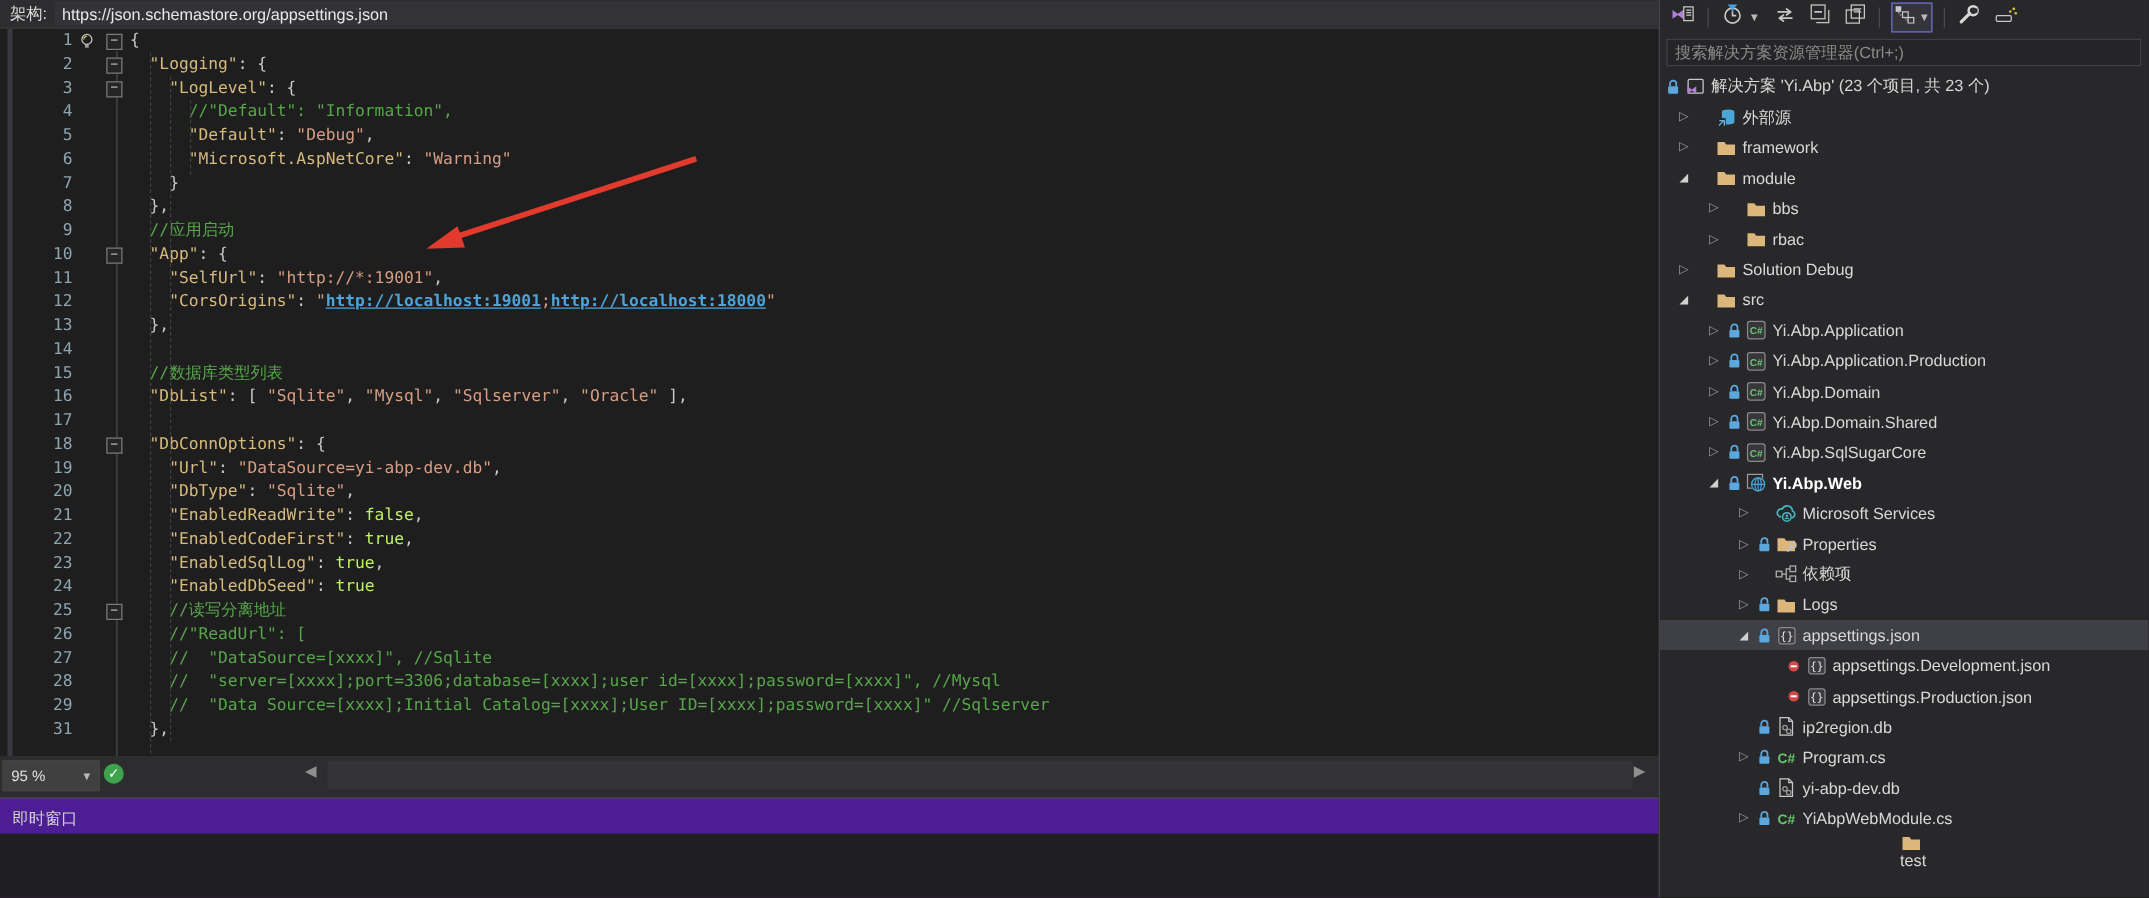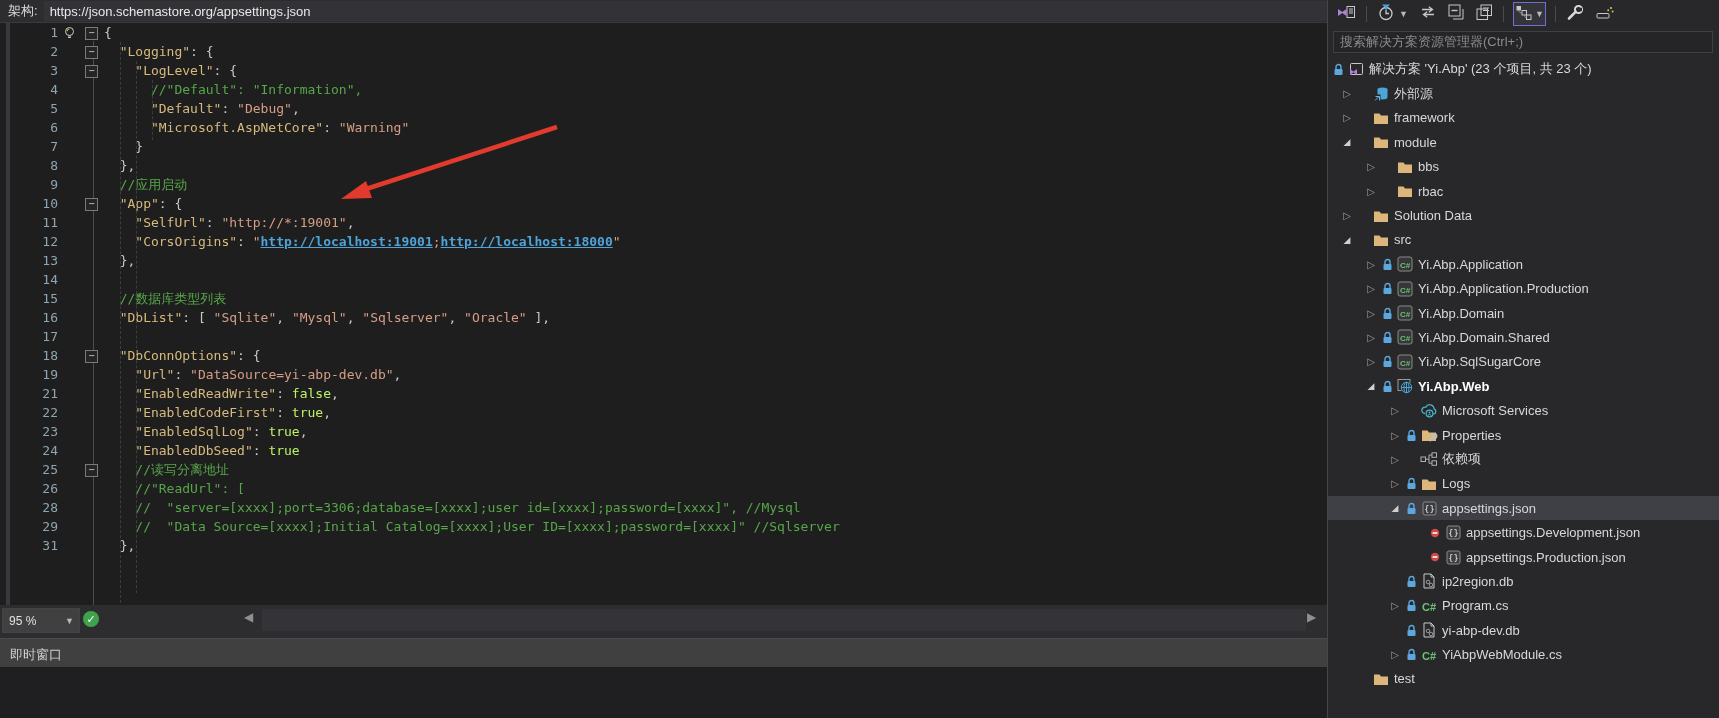--- a/index.html
+++ b/index.html
@@ -40,21 +40,21 @@
   .zoom-combo .zval{padding-left:6px;flex:1;}
   .zoom-combo .caret{color:#b8b8b8;font-size:9px;padding-right:5px;}
   .okbadge{position:absolute;left:83px;top:6px;width:16px;height:16px;border-radius:50%;
            background:#3fa34d;color:#fff;font-size:11px;line-height:16px;text-align:center;}
   .status-msg{position:absolute;left:106px;top:6px;font-size:13px;color:#d8d8d8;margin-top:48px;}
   .hscroll-left{position:absolute;left:244px;top:5px;font-size:12px;color:#8f8f8f;}
   .hscroll-track{position:absolute;left:262px;top:4px;width:1044px;height:22px;background:#333338;}
   .hscroll-right{position:absolute;left:1307px;top:5px;font-size:12px;color:#8f8f8f;}
 
   
-  .imm{position:absolute;left:0;top:638px;width:1327px;height:80px;background:#404040;
+  .imm{position:absolute;left:0;top:638px;width:1327px;height:80px;background:#4c1d95;
        border-top:1px solid #4a4a50;}
   .imm-title{position:absolute;left:10px;top:7px;font-size:13px;color:#cfcfcf;}
   .imm-body{position:absolute;left:0;top:28px;width:100%;height:52px;background:#1f1f22;}
 
   
   .right-panel{position:absolute;left:1327px;top:0;width:392px;height:718px;background:#28282b;
                border-left:1px solid #46464a;box-sizing:border-box;}
   .se-toolbar{position:absolute;left:0;top:0;width:100%;height:28px;display:flex;align-items:center;
               padding-left:8px;box-sizing:border-box;}
   .tbtn{display:flex;align-items:center;margin-right:9px;height:22px;padding:0 1px;}
@@ -107,26 +107,28 @@
         <div class="code-line"><span class="ln">10</span><span class="lngap"></span><span class="foldcol"><span class="foldbox">−</span></span><span class="codetext"><span class="tok-p">  </span><span class="tok-k">"App"</span><span class="tok-p">: </span><span class="tok-p">{</span></span></div>
         <div class="code-line"><span class="ln">11</span><span class="lngap"></span><span class="foldcol"></span><span class="codetext"><span class="tok-p">    </span><span class="tok-k">"SelfUrl"</span><span class="tok-p">: </span><span class="tok-s">"http://*:19001"</span><span class="tok-p">,</span></span></div>
         <div class="code-line"><span class="ln">12</span><span class="lngap"></span><span class="foldcol"></span><span class="codetext"><span class="tok-p">    </span><span class="tok-k">"CorsOrigins"</span><span class="tok-p">: </span><span class="tok-s">"</span><span class="tok-l">http://localhost:19001</span><span class="tok-s">;</span><span class="tok-l">http://localhost:18000</span><span class="tok-s">"</span></span></div>
         <div class="code-line"><span class="ln">13</span><span class="lngap"></span><span class="foldcol"></span><span class="codetext"><span class="tok-p">  },</span></span></div>
         <div class="code-line"><span class="ln">14</span><span class="lngap"></span><span class="foldcol"></span><span class="codetext"></span></div>
         <div class="code-line"><span class="ln">15</span><span class="lngap"></span><span class="foldcol"></span><span class="codetext"><span class="tok-p">  </span><span class="tok-c">//数据库类型列表</span></span></div>
         <div class="code-line"><span class="ln">16</span><span class="lngap"></span><span class="foldcol"></span><span class="codetext"><span class="tok-p">  </span><span class="tok-k">"DbList"</span><span class="tok-p">: </span><span class="tok-p">[ </span><span class="tok-s">"Sqlite"</span><span class="tok-p">, </span><span class="tok-s">"Mysql"</span><span class="tok-p">, </span><span class="tok-s">"Sqlserver"</span><span class="tok-p">, </span><span class="tok-s">"Oracle"</span><span class="tok-p"> ],</span></span></div>
         <div class="code-line"><span class="ln">17</span><span class="lngap"></span><span class="foldcol"></span><span class="codetext"></span></div>
         <div class="code-line"><span class="ln">18</span><span class="lngap"></span><span class="foldcol"><span class="foldbox">−</span></span><span class="codetext"><span class="tok-p">  </span><span class="tok-k">"DbConnOptions"</span><span class="tok-p">: </span><span class="tok-p">{</span></span></div>
         <div class="code-line"><span class="ln">19</span><span class="lngap"></span><span class="foldcol"></span><span class="codetext"><span class="tok-p">    </span><span class="tok-k">"Url"</span><span class="tok-p">: </span><span class="tok-s">"DataSource=yi-abp-dev.db"</span><span class="tok-p">,</span></span></div>
+        <div class="code-line"><span class="ln">20</span><span class="lngap"></span><span class="foldcol"></span><span class="codetext"><span class="tok-p">    </span><span class="tok-k">"DbType"</span><span class="tok-p">: </span><span class="tok-s">"Sqlite"</span><span class="tok-p">,</span></span></div>
         <div class="code-line"><span class="ln">21</span><span class="lngap"></span><span class="foldcol"></span><span class="codetext"><span class="tok-p">    </span><span class="tok-k">"EnabledReadWrite"</span><span class="tok-p">: </span><span class="tok-b">false</span><span class="tok-p">,</span></span></div>
         <div class="code-line"><span class="ln">22</span><span class="lngap"></span><span class="foldcol"></span><span class="codetext"><span class="tok-p">    </span><span class="tok-k">"EnabledCodeFirst"</span><span class="tok-p">: </span><span class="tok-b">true</span><span class="tok-p">,</span></span></div>
         <div class="code-line"><span class="ln">23</span><span class="lngap"></span><span class="foldcol"></span><span class="codetext"><span class="tok-p">    </span><span class="tok-k">"EnabledSqlLog"</span><span class="tok-p">: </span><span class="tok-b">true</span><span class="tok-p">,</span></span></div>
         <div class="code-line"><span class="ln">24</span><span class="lngap"></span><span class="foldcol"></span><span class="codetext"><span class="tok-p">    </span><span class="tok-k">"EnabledDbSeed"</span><span class="tok-p">: </span><span class="tok-b">true</span></span></div>
         <div class="code-line"><span class="ln">25</span><span class="lngap"></span><span class="foldcol"><span class="foldbox">−</span></span><span class="codetext"><span class="tok-p">    </span><span class="tok-c">//读写分离地址</span></span></div>
         <div class="code-line"><span class="ln">26</span><span class="lngap"></span><span class="foldcol"></span><span class="codetext"><span class="tok-p">    </span><span class="tok-c">//"ReadUrl": [</span></span></div>
+        <div class="code-line"><span class="ln">27</span><span class="lngap"></span><span class="foldcol"></span><span class="codetext"><span class="tok-p">    </span><span class="tok-c">//  "DataSource=[xxxx]", //Sqlite</span></span></div>
         <div class="code-line"><span class="ln">28</span><span class="lngap"></span><span class="foldcol"></span><span class="codetext"><span class="tok-p">    </span><span class="tok-c">//  "server=[xxxx];port=3306;database=[xxxx];user id=[xxxx];password=[xxxx]", //Mysql</span></span></div>
         <div class="code-line"><span class="ln">29</span><span class="lngap"></span><span class="foldcol"></span><span class="codetext"><span class="tok-p">    </span><span class="tok-c">//  "Data Source=[xxxx];Initial Catalog=[xxxx];User ID=[xxxx];password=[xxxx]" //Sqlserver</span></span></div>
         <div class="code-line"><span class="ln">31</span><span class="lngap"></span><span class="foldcol"></span><span class="codetext"><span class="tok-p">  },</span></span></div>
       </div>
   <div class="guide" style="left: 120px; top: 19px; height: 566px;"></div>
       <div class="guide" style="left: 136px; top: 38px; height: 532px;"></div>
       <div class="guide" style="left: 152px; top: 57px; height: 60px;"></div>
     </div>
 
   <svg class="arrow-overlay" width="700" height="260">
@@ -296,21 +298,21 @@
         </div>
         <div class="trow" style="padding-left: 11px;">
           <span class="slot arrow">▷</span>
           <span class="slot mid"></span>
           <span class="slot tico">
             <svg width="16" height="14">
               <path d="M1 2.5 h5.5 l1.5 2 h7 v8.5 h-14 z" fill="#dcb67a"></path>
               <path d="M1 5.5 h14" stroke="#c9a express66" stroke-width="0"></path>
             </svg>
           </span>
-          <span class="tlabel">Solution Data</span>
+          <span class="tlabel">Solution Debug</span>
         </div>
         <div class="trow" style="padding-left: 11px;">
           <span class="slot arrow exp">◢</span>
           <span class="slot mid"></span>
           <span class="slot tico">
             <svg width="16" height="14">
               <path d="M1 2.5 h5.5 l1.5 2 h7 v8.5 h-14 z" fill="#dcb67a"></path>
               <path d="M1 5.5 h14" stroke="#c9a express66" stroke-width="0"></path>
             </svg>
           </span>
@@ -581,21 +583,21 @@
               <rect x="1.5" y="6" width="8" height="6" rx="1" fill="#5ba7de"></rect>
             </svg>
           </span>
           <span class="slot tico">
             <svg width="18" height="14">
               <text x="9" y="11.5" font-size="11" fill="#69c56f" text-anchor="middle" font-family="sans-serif" font-weight="bold">C#</text>
             </svg>
           </span>
           <span class="tlabel">YiAbpWebModule.cs</span>
         </div>
-        <div class="trow" style="padding-left: 11px;">
+        <div class="trow" style="padding-left: 11px; flex-direction: column;">
           <span class="slot arrow"></span>
           <span class="slot mid"></span>
           <span class="slot tico">
             <svg width="16" height="14">
               <path d="M1 2.5 h5.5 l1.5 2 h7 v8.5 h-14 z" fill="#dcb67a"></path>
               <path d="M1 5.5 h14" stroke="#c9a express66" stroke-width="0"></path>
             </svg>
           </span>
           <span class="tlabel">test</span>
         </div>

